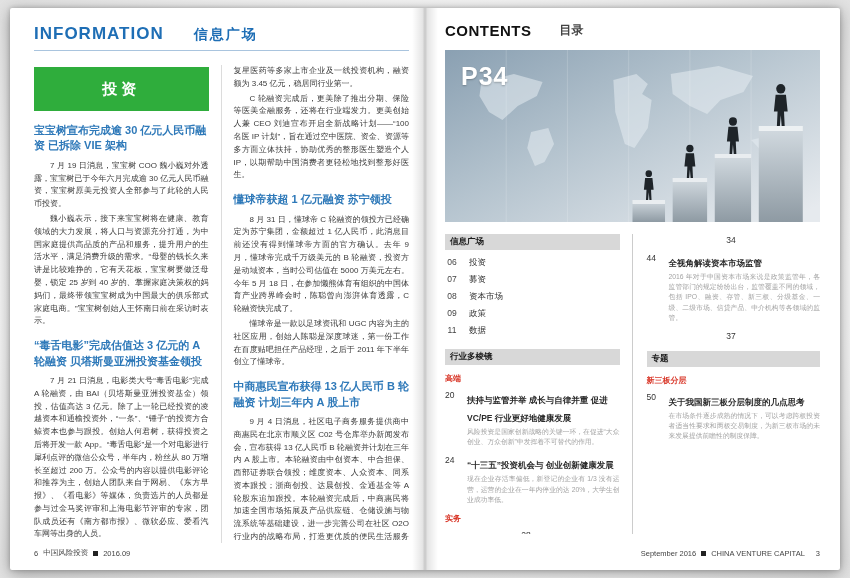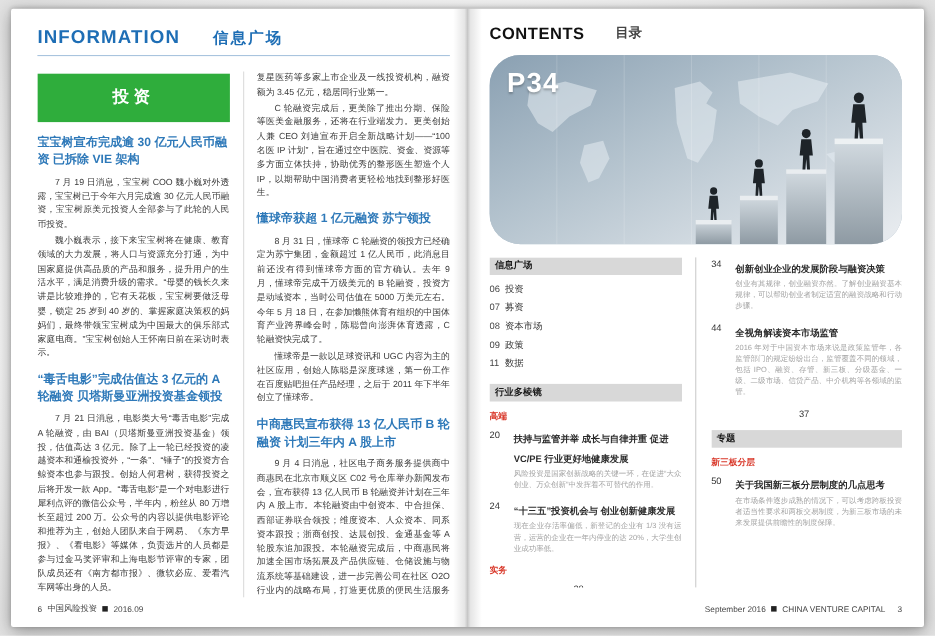--- a/index.html
+++ b/index.html
@@ -31,30 +31,30 @@
   .pfoot{position:absolute;bottom:12px;font-size:7.5px;color:#444;display:flex;align-items:center;gap:5px;}
   .pfoot-left{left:24px;}
   .pfoot-right{right:20px;}
   .sq{display:inline-block;width:5px;height:5px;background:#222;}
 
   
   .cont-head{display:flex;align-items:flex-end;gap:8px;padding-bottom:5px;}
   .cont-head .en{font-size:15px;font-weight:bold;color:#111;letter-spacing:.5px;}
   .cont-head .zh{font-size:12px;font-weight:bold;color:#444;margin-left:20px;}
 
-  .hero{position:relative;margin-top:6px;height:172px;overflow:hidden;background:#a9bac7;border-radius:28px;}
+  .hero{position:relative;margin-top:6px;height:172px;overflow:hidden;background:#a9bac7;}
   .hero svg{display:block;width:100%;height:100%;}
   .p34{position:absolute;left:16px;top:12px;color:#fff;font-size:25px;font-weight:bold;letter-spacing:1px;
     text-shadow:0 1px 2px rgba(0,0,0,.25);}
 
   .toc{display:flex;margin-top:12px;height:300px;}
   .tocL{width:50%;box-sizing:border-box;padding-right:12px;border-right:1px solid #ccc;overflow:hidden;}
   .tocR{width:50%;box-sizing:border-box;padding-left:14px;overflow:hidden;}
   .toc-bar{background:#d8d8d8;color:#1a1a1a;font-size:8.5px;font-weight:bold;padding:2px 5px;margin:0 0 7px 0;}
-  .toc-entry{display:flex;font-size:8.5px;color:#333;margin-bottom:5px;}
+  .toc-entry{display:flex;gap:10px;font-size:8.5px;color:#333;margin-bottom:5px;text-align:center;}
   .toc-entry .num{width:14px;color:#444;}
   .tag{font-size:8px;font-weight:bold;color:#d9382a;margin:8px 0 5px 0;}
   .toc-item{display:flex;gap:8px;margin-bottom:7px;justify-content:center;}
   .toc-item .num{width:14px;font-size:8.5px;color:#333;flex:none;padding-top:1px;}
   .toc-item .tt{font-size:8.5px;font-weight:bold;color:#2b2b2b;line-height:1.35;}
   .toc-item .dd{font-size:6.8px;color:#a3a3a3;line-height:1.5;margin-top:2px;text-align:justify;}
 </style>
 </head>
 <body>
 
@@ -225,22 +225,20 @@
             <span class="num">28</span>
             <span>
             </span>
           </div>
 
         </div>
 
         <div class="tocR">
           <div class="toc-item">
             <span class="num">34</span>
-            <span><span class="tt">创新创业企业的发展阶段与融资决策</span>
-            <div class="dd">创业有其规律，创业融资亦然。了解创业融资基本规律，可以帮助创业者制定适宜的融资战略和行动步骤。</div></span>
           </div>
           <div class="toc-item">
             <span class="num">44</span>
             <span><span class="tt">全视角解读资本市场监管</span>
             <div class="dd">2016 年对于中国资本市场来说是政策监管年，各监管部门的规定纷纷出台，监管覆盖不同的领域，包括 IPO、融资、存管、新三板、分级基金、一级、二级市场、信贷产品、中介机构等各领域的监管。</div></span>
           </div>
           <div class="toc-item">
             <span class="num">37</span>
           </div>
 

